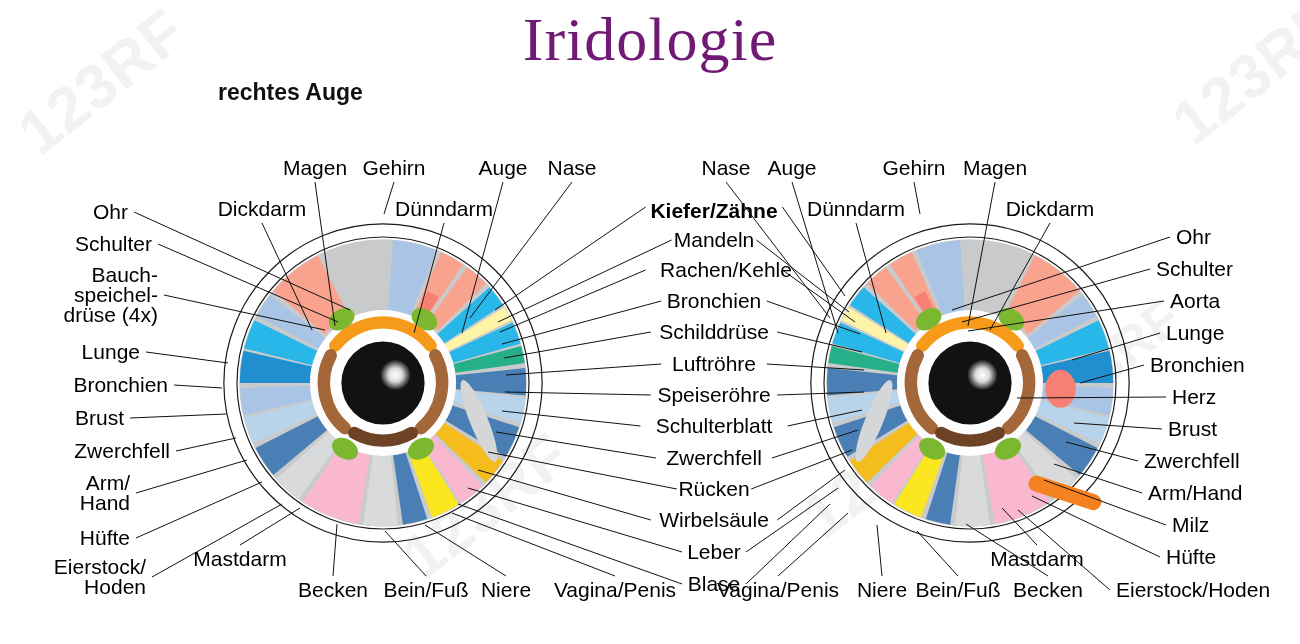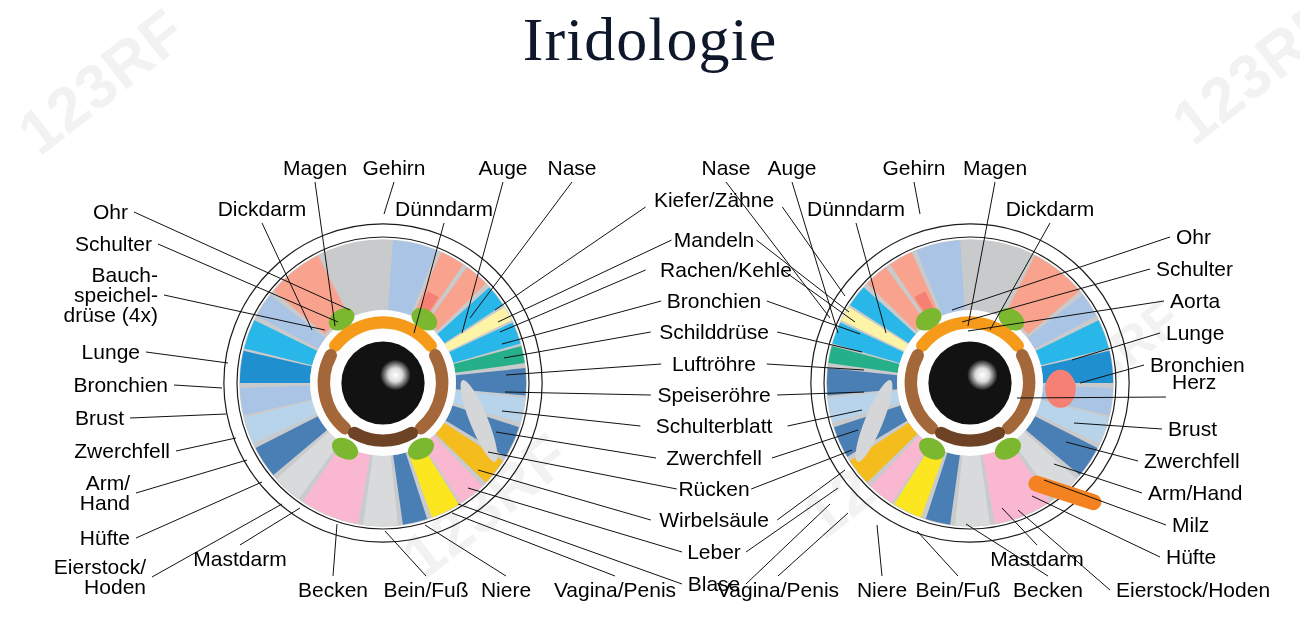--- a/index.html
+++ b/index.html
@@ -20,21 +20,21 @@
     transform:rotate(-38deg);
     user-select:none;
     white-space:nowrap;
   }
   #title{
     position:absolute;
     left:0;right:0;top:4px;
     text-align:center;
     font-family:"Liberation Serif",serif;
     font-size:62px;
-    color:#0f172a;
+    color:#701a75;
     letter-spacing:1px;
   }
   .eyecap{
     position:absolute;
     font-size:23px;
     font-weight:bold;
     color:#111;
     white-space:nowrap;
   }
   #cap-right{left:218px;top:79px;}
@@ -62,20 +62,21 @@
 <div id="stage">
 
   <div class="wm" style="left:6px;top:46px;font-size:62px;">123RF</div>
   <div class="wm" style="left:390px;top:470px;font-size:62px;">123RF</div>
   <div class="wm" style="left:790px;top:430px;font-size:62px;">123RF</div>
   <div class="wm" style="left:1160px;top:36px;font-size:62px;">123RF</div>
   <div class="wm" style="left:1030px;top:330px;font-size:52px;">123RF</div>
 
   <div id="title">Iridologie</div>
 
+  <div class="eyecap" id="cap-right">rechtes Auge</div>
 
   <svg class="diag" id="svg-diag" viewBox="0 0 1300 644">
       <g>
         <circle cx="383" cy="383" r="159.14000000000001" fill="none" stroke="#1a1a1a" stroke-width="1.2"></circle>
         <circle cx="383" cy="383" r="146" fill="#ffffff" stroke="#1a1a1a" stroke-width="1.2"></circle>
         <circle cx="383" cy="383" r="143.81" fill="#c9cacb" stroke="none"></circle>
         <path d="M 392.98075626330944 240.26853568882436 A 143.07999999999998 143.07999999999998 0 0 1 436.59871138594866 250.33853408858408 L 408.15857881381265 320.73033232729455 A 67.16 67.16 0 0 0 387.68484477665544 316.00359838455023 Z" fill="#a9c4e4" stroke="none"></path>
         <path d="M 441.1958788912855 252.2899159204967 A 143.07999999999998 143.07999999999998 0 0 1 463.0093206285944 264.38130411882463 L 425.4539252314991 320.0594674916212 A 75.92 75.92 0 0 0 413.87944594231476 313.6436288557737 Z" fill="#f9a28e" stroke="none"></path>
         <path d="M 427.8015312018437 291.1432484682251 A 102.19999999999999 102.19999999999999 0 0 1 438.6621093785358 297.2878679559777 L 422.758649556097 321.77704853998404 A 73 73 0 0 0 415.0010937156027 317.3880346201608 Z" fill="#f58073" stroke="none"></path>
         <path d="M 467.100313898007 267.2458484448325 A 143.07999999999998 143.07999999999998 0 0 1 485.9231386324542 283.6082803547267 L 437.6122776417104 330.26153651475295 A 75.92 75.92 0 0 0 427.62465635404453 321.579429787054 Z" fill="#f9a28e" stroke="none"></path>
@@ -306,21 +307,21 @@
       </div>
       <div class="lbl c ta-c" style="left: 426px; top: 590px;">
         <div>Bein/Fuß</div>
       </div>
       <div class="lbl c ta-c" style="left: 506px; top: 590px;">
         <div>Niere</div>
       </div>
       <div class="lbl c ta-c" style="left: 615px; top: 590px;">
         <div>Vagina/Penis</div>
       </div>
-      <div class="lbl c ta-c" style="left: 714px; top: 200px;">
+      <div class="lbl c ta-c" style="left: 714px; top: 211px; font-weight: bold;">
         <div>Kiefer/Zähne</div>
       </div>
       <div class="lbl c ta-c" style="left: 714px; top: 240px;">
         <div>Mandeln</div>
       </div>
       <div class="lbl c ta-c" style="left: 714px; top: 270px; margin-left: 12px;">
         <div>Rachen/Kehle</div>
       </div>
       <div class="lbl c ta-c" style="left: 714px; top: 301px;">
         <div>Bronchien</div>
@@ -378,21 +379,21 @@
       </div>
       <div class="lbl l ta-l" style="left: 1170px; top: 301px;">
         <div>Aorta</div>
       </div>
       <div class="lbl l ta-l" style="left: 1166px; top: 333px;">
         <div>Lunge</div>
       </div>
       <div class="lbl l ta-l" style="left: 1150px; top: 365px;">
         <div>Bronchien</div>
       </div>
-      <div class="lbl l ta-l" style="left: 1172px; top: 382px;">
+      <div class="lbl l ta-l" style="left: 1172px; top: 397px;">
         <div>Herz</div>
       </div>
       <div class="lbl l ta-l" style="left: 1168px; top: 429px;">
         <div>Brust</div>
       </div>
       <div class="lbl l ta-l" style="left: 1144px; top: 461px;">
         <div>Zwerchfell</div>
       </div>
       <div class="lbl l ta-l" style="left: 1148px; top: 493px;">
         <div>Arm/Hand</div>

